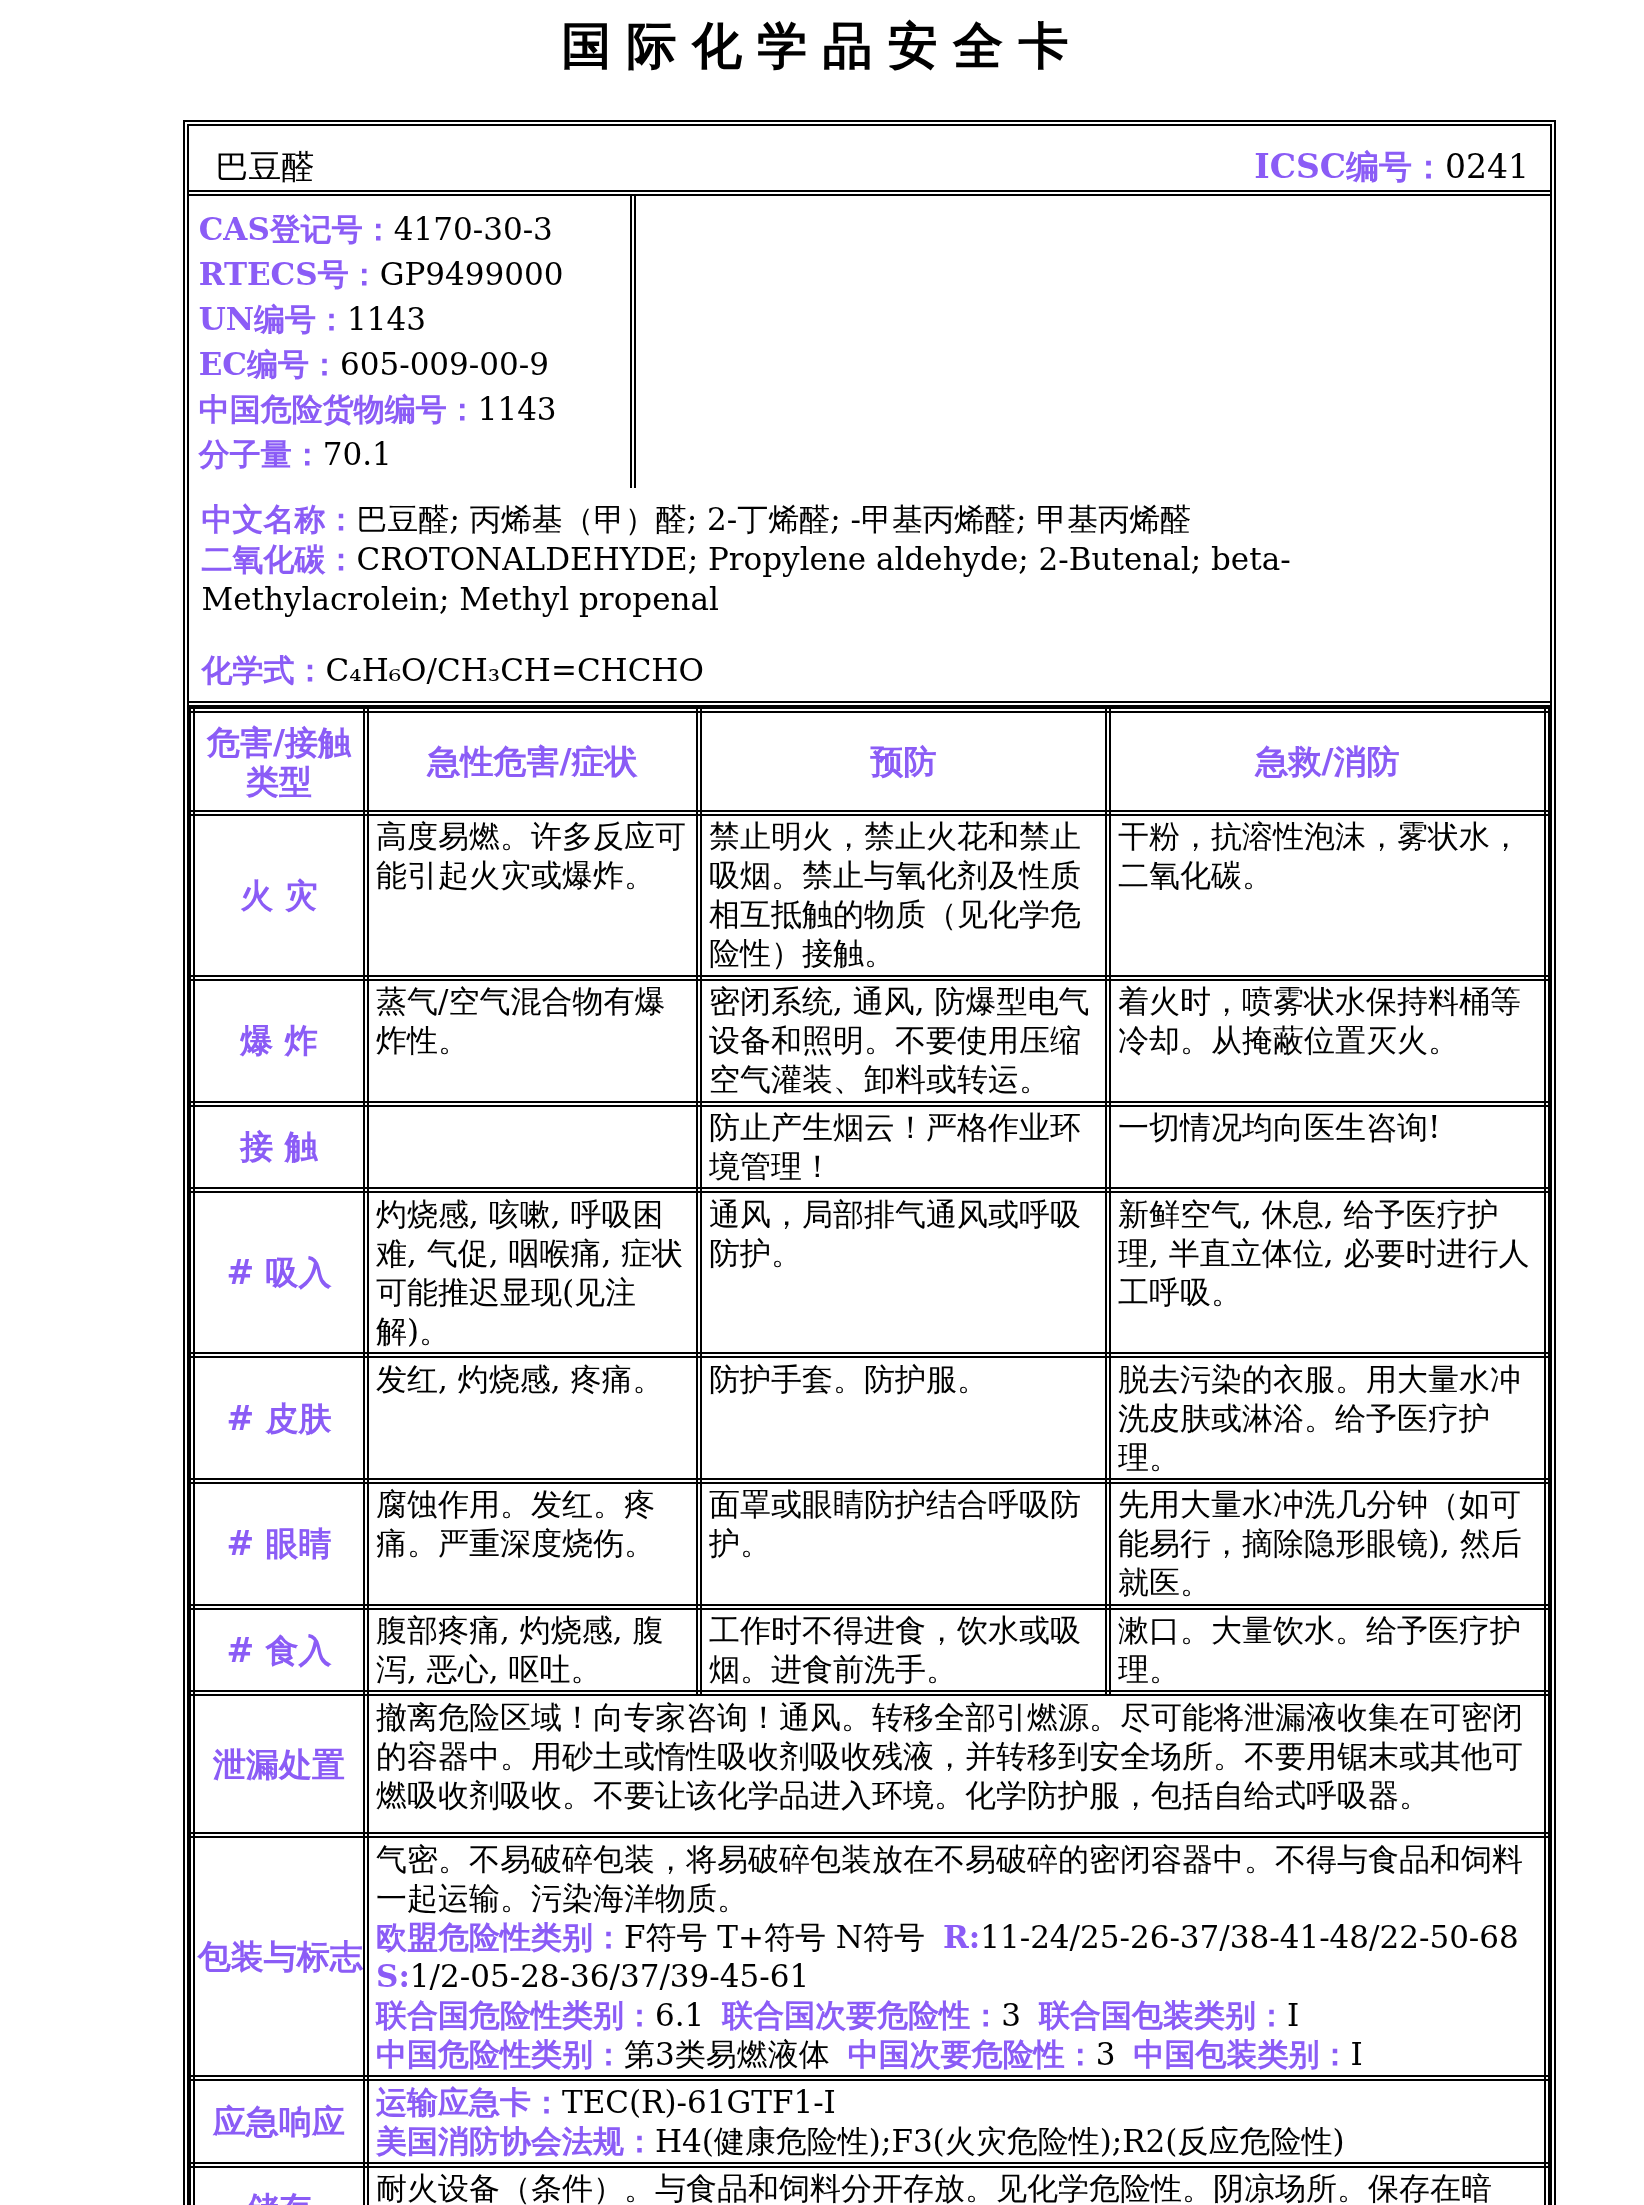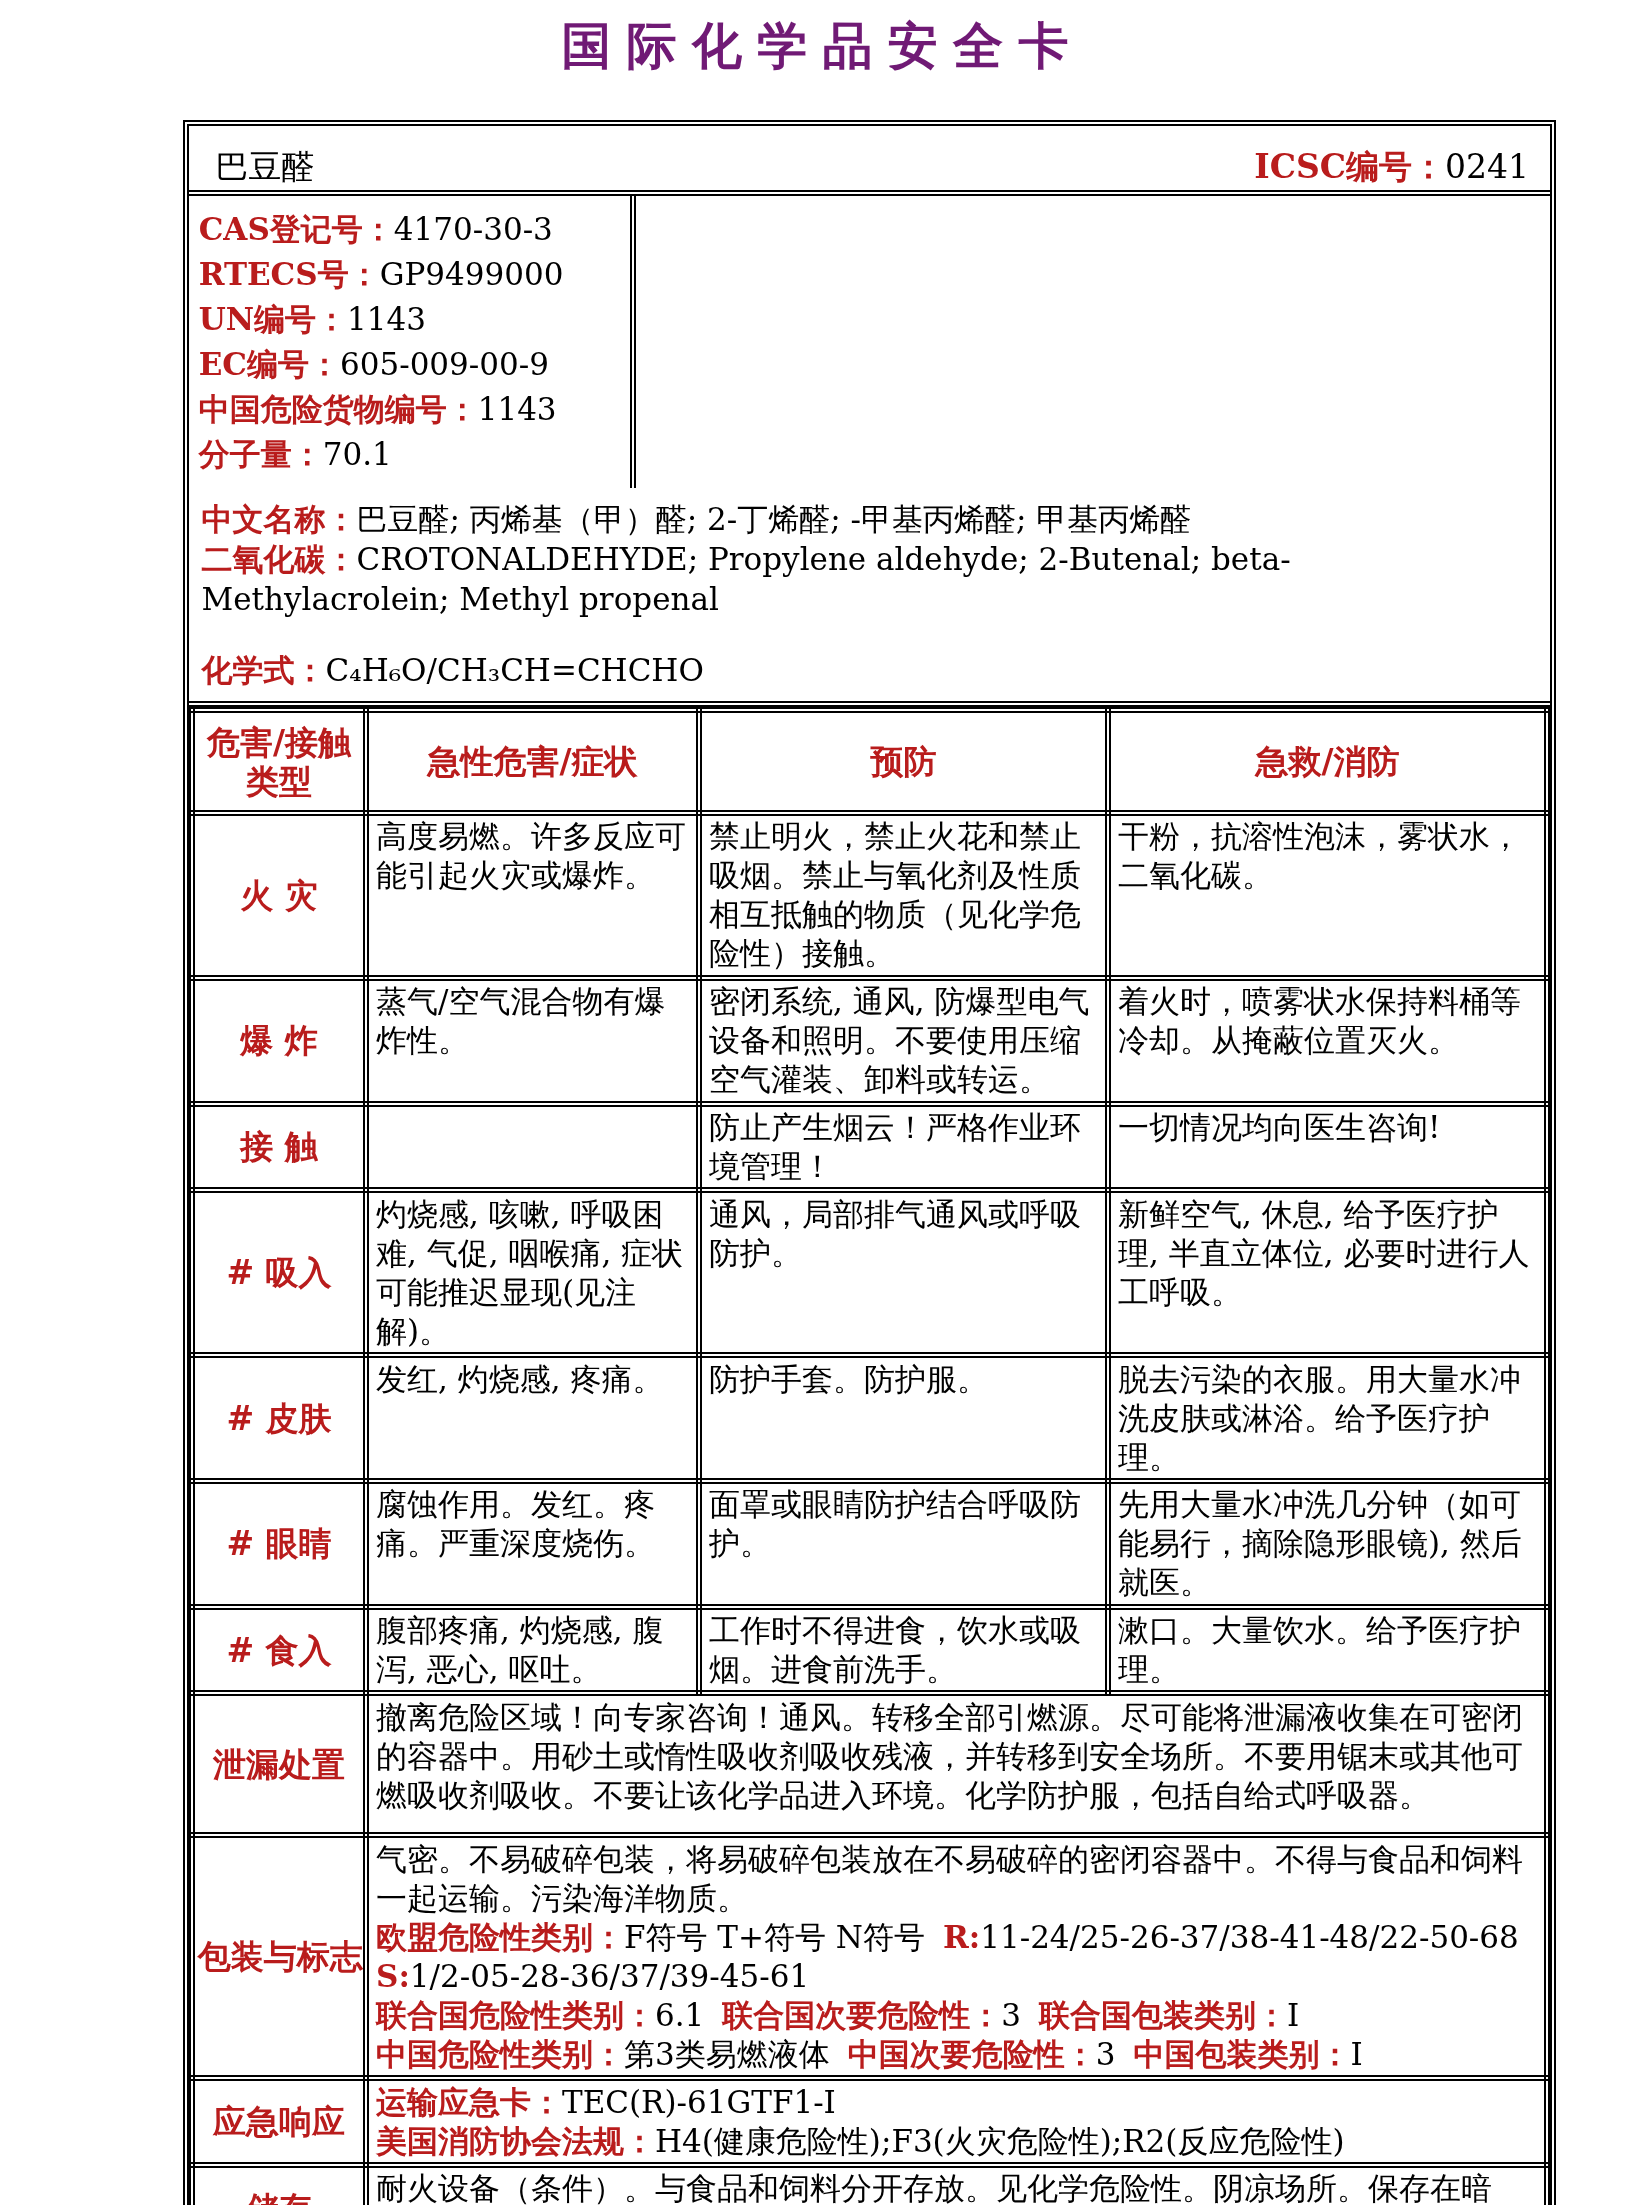--- a/index.html
+++ b/index.html
@@ -1,25 +1,25 @@
 <!DOCTYPE html>
 <html style="font-size:11px"><head>
 <meta charset="utf-8">
 <style>
   html,body { margin:0; padding:0; background:#ffffff; }
   body {
     width:1645px; height:2205px; position:relative;
     font-family:"DejaVu Serif","Liberation Serif",serif;
     color:#000000;
   }
-  .blue { color:#b91c1c; font-weight:bold; }
+  .blue { color:#8b5cf6; font-weight:bold; }
   .title {
     position:absolute; top:12.5px; left:0; width:100%;
     text-align:center; font-size:50px; font-weight:bold;
-    color:#701a75; letter-spacing:15.3px; white-space:nowrap;
+    color:#000000; letter-spacing:15.3px; white-space:nowrap;
   }
   .card {
     position:absolute; left:183px; top:120px; width:1373px;
     border:6.3px double #000; border-bottom:10.4px solid #000;
     box-sizing:border-box; background:#fff;
   }
   .row-head {
     display:flex; justify-content:space-between; align-items:flex-end;
     min-height:70px; border-bottom:6.3px double #000;
     padding:0 21px 0 26.4px; font-size:33px; box-sizing:border-box;

